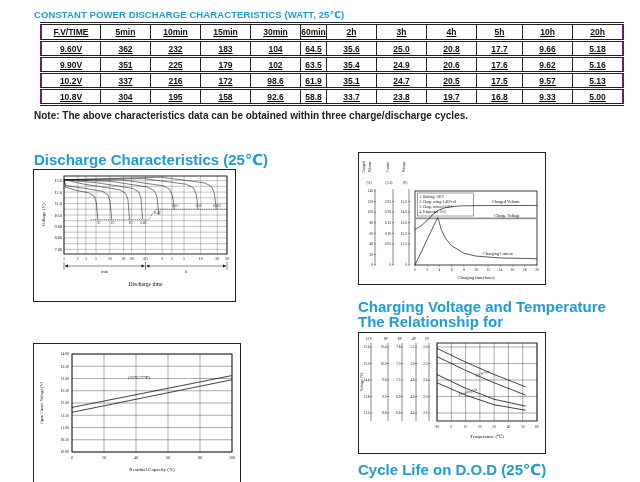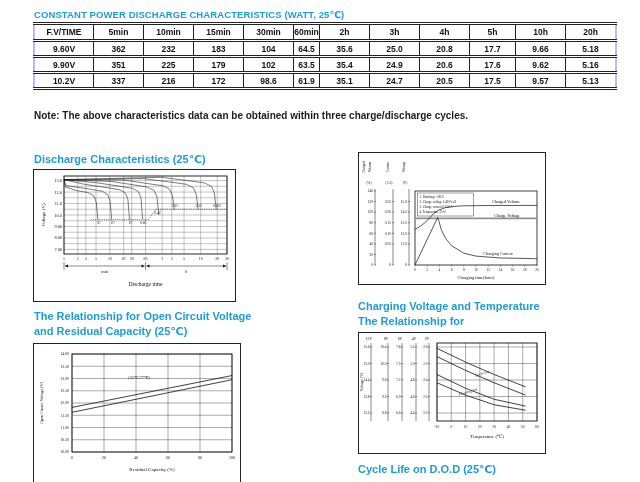--- a/index.html
+++ b/index.html
@@ -1,22 +1,22 @@
 <!DOCTYPE html>
 <html><head>
 <meta charset="utf-8">
 <style>
   html,body{margin:0;padding:0;background:#fff;}
   .page{position:relative;width:640px;height:482px;background:#ffffff;overflow:hidden;
         font-family:"Liberation Sans","DejaVu Sans",sans-serif;padding-left:33px;}
-  .blue-title{position:absolute;color:#1e9cd8;font-weight:700;font-size:11px;line-height:15px;white-space:nowrap;}
+  .blue-title{position:absolute;color:#1e9cd8;font-weight:700;font-size:15px;line-height:15px;white-space:nowrap;}
   .main-title{font-size:9.5px;letter-spacing:.1px;}
   .note{position:absolute;left:34px;top:110px;font-size:10px;font-weight:700;color:#1c1c1c;white-space:nowrap;}
-  table.ptable{position:absolute;left:33px;top:22px;border-collapse:collapse;table-layout:fixed;
-        border:2px solid #c4b5fd;}
+  table.ptable{position:absolute;left:40px;top:22px;border-collapse:collapse;table-layout:fixed;
+        border:2px solid #701a75;text-decoration:underline;}
   table.ptable th,table.ptable td{
         border-left:1px solid #222;border-right:1px solid #222;
         border-top:3px double #222;border-bottom:3px double #222;
         font-size:8.5px;font-weight:700;color:#111;text-align:center;padding:0;height:13px;
         overflow:hidden;white-space:nowrap;}
   table.ptable th{height:14px;}
   .chartbox{position:absolute;border:1.5px solid #222;background:#fff;}
   svg text{fill:#111;font-family:"Liberation Serif","DejaVu Serif",serif;}
 </style>
 </head>
@@ -78,20 +78,34 @@
           <td>216</td>
           <td>172</td>
           <td>98.6</td>
           <td>61.9</td>
           <td>35.1</td>
           <td>24.7</td>
           <td>20.5</td>
           <td>17.5</td>
           <td>9.57</td>
           <td>5.13</td>
+        </tr>
+        <tr>
+          <td>10.8V</td>
+          <td>304</td>
+          <td>195</td>
+          <td>158</td>
+          <td>92.6</td>
+          <td>58.8</td>
+          <td>33.7</td>
+          <td>23.8</td>
+          <td>19.7</td>
+          <td>16.8</td>
+          <td>9.33</td>
+          <td>5.00</td>
         </tr>
       </tbody>
   </table>
 
   <div class="note">Note: The above characteristics data can be obtained within three charge/discharge cycles.</div>
 
   <div class="blue-title" style="left:34px;top:152px;">Discharge Characteristics (25℃)</div>
   <div class="chartbox" id="c1" style="left:33px;top:169px;width:201px;height:131px;"><svg viewBox="0 0 201 131" width="201" height="131">
         <g>
           <line x1="30" y1="79.41176470588236" x2="193" y2="79.41176470588236" stroke="#555" stroke-width="0.35"></line>
@@ -264,24 +278,20 @@
         <text x="147" y="50" font-size="4.2" text-anchor="middle">Charged Volume</text>
         <text x="148" y="63.5" font-size="4.2" text-anchor="middle">Charge Voltage</text>
         <text x="139" y="102" font-size="4.2" text-anchor="middle">Charging Current</text>
       </svg></div>
 
   <div class="blue-title" style="left:358px;top:299px;">
     <div>Charging Voltage and Temperature</div>
     <div>The Relationship for</div>
   </div>
 
-  <div class="blue-title" style="left:34px;top:309px;">
-    <div>The Relationship for Open Circuit Voltage</div>
-    <div>and Residual Capacity (25℃)</div>
-  </div>
 
   <div class="chartbox" id="c3" style="left:33px;top:343px;width:206px;height:138px;"><svg viewBox="0 0 206 138" width="206" height="138">
         <line x1="38" y1="10" x2="198" y2="10" stroke="#444" stroke-width="0.45"></line>
         <text x="35" y="11.4" font-size="3.8" text-anchor="end">14.00</text>
         <line x1="38" y1="22.25" x2="198" y2="22.25" stroke="#444" stroke-width="0.45"></line>
         <text x="35" y="23.65" font-size="3.8" text-anchor="end">13.50</text>
         <line x1="38" y1="34.5" x2="198" y2="34.5" stroke="#444" stroke-width="0.45"></line>
         <text x="35" y="35.9" font-size="3.8" text-anchor="end">13.00</text>
         <line x1="38" y1="46.75" x2="198" y2="46.75" stroke="#444" stroke-width="0.45"></line>
         <text x="35" y="48.15" font-size="3.8" text-anchor="end">12.50</text>

